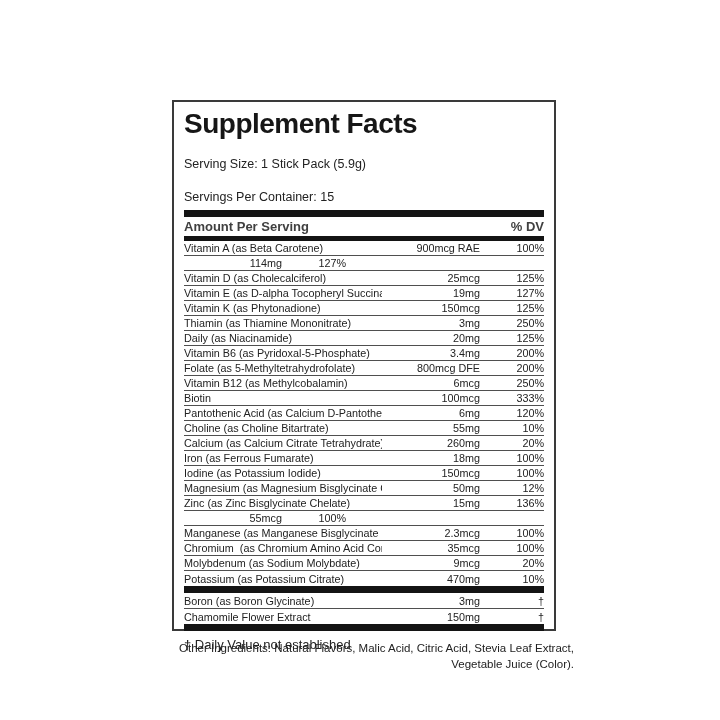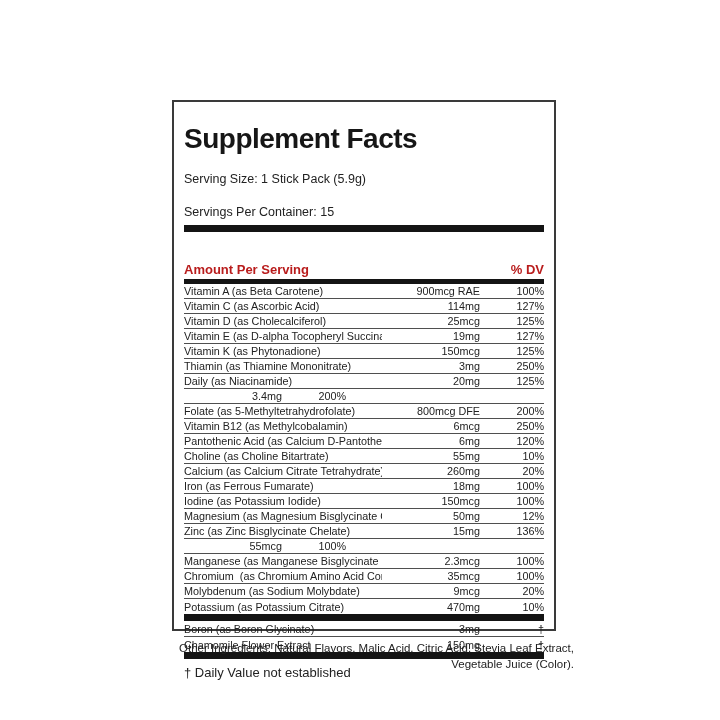--- a/index.html
+++ b/index.html
@@ -11,21 +11,21 @@
     overflow: hidden;
   }
   .canvas { position: relative; width: 720px; height: 720px; }
 
   .label-box {
     position: absolute;
     left: 172px; top: 100px;
     width: 384px; height: 531px;
     border: 2px solid #3a3a3a;
     background: #ffffff;
-    padding: 16px 10px;
+    padding: 1px 10px;
   }
 
   .sf-title {
     font-size: 28px;
     font-weight: bold;
     letter-spacing: -0.5px;
     line-height: 32px;
     margin-top: 5px;
     color: #161616;
   }
@@ -42,22 +42,21 @@
   .bar.medium { height: 5px; }
   .bar.top-bar { margin-top: 5px; }
 
   .header-row {
     display: flex;
     justify-content: space-between;
     align-items: center;
     height: 19px;
     font-size: 13px;
     font-weight: bold;
-    color: #b91c1c;
-    margin-top: 28px;
+    color: #404040;
   }
 
   .rows { width: 100%; }
   .nutrient-row {
     display: flex;
     align-items: center;
     height: 15px;
     border-bottom: 1px solid #4f4f4f;
     font-size: 10.8px;
     color: #222;
@@ -106,21 +105,20 @@
 
     <div class="bar medium"></div>
 
     <div class="rows nutrient-rows">
         <div class="nutrient-row">
           <span class="row-name">Vitamin A (as Beta Carotene)</span>
           <span class="row-amount">900mcg RAE</span>
           <span class="row-dv">100%</span>
         </div>
         <div class="nutrient-row">
-          <span class="row-name">Vitamin C (as Ascorbic Acid)</span>
           <span class="row-amount">114mg</span>
           <span class="row-dv">127%</span>
         </div>
         <div class="nutrient-row">
           <span class="row-name">Vitamin D (as Cholecalciferol)</span>
           <span class="row-amount">25mcg</span>
           <span class="row-dv">125%</span>
         </div>
         <div class="nutrient-row">
           <span class="row-name">Vitamin E (as D-alpha Tocopheryl Succinate)</span>
@@ -136,34 +134,40 @@
           <span class="row-name">Thiamin (as Thiamine Mononitrate)</span>
           <span class="row-amount">3mg</span>
           <span class="row-dv">250%</span>
         </div>
         <div class="nutrient-row">
           <span class="row-name">Daily (as Niacinamide)</span>
           <span class="row-amount">20mg</span>
           <span class="row-dv">125%</span>
         </div>
         <div class="nutrient-row">
+          <span class="row-name">Vitamin B6 (as Pyridoxal-5-Phosphate)</span>
           <span class="row-amount">3.4mg</span>
           <span class="row-dv">200%</span>
         </div>
         <div class="nutrient-row">
           <span class="row-name">Folate (as 5-Methyltetrahydrofolate)</span>
           <span class="row-amount">800mcg DFE</span>
           <span class="row-dv">200%</span>
         </div>
         <div class="nutrient-row">
           <span class="row-name">Vitamin B12 (as Methylcobalamin)</span>
           <span class="row-amount">6mcg</span>
           <span class="row-dv">250%</span>
         </div>
         <div class="nutrient-row">
+          <span class="row-name">Biotin</span>
+          <span class="row-amount">100mcg</span>
+          <span class="row-dv">333%</span>
+        </div>
+        <div class="nutrient-row">
           <span class="row-name">Pantothenic Acid (as Calcium D-Pantothenate)</span>
           <span class="row-amount">6mg</span>
           <span class="row-dv">120%</span>
         </div>
         <div class="nutrient-row">
           <span class="row-name">Choline (as Choline Bitartrate)</span>
           <span class="row-amount">55mg</span>
           <span class="row-dv">10%</span>
         </div>
         <div class="nutrient-row">

